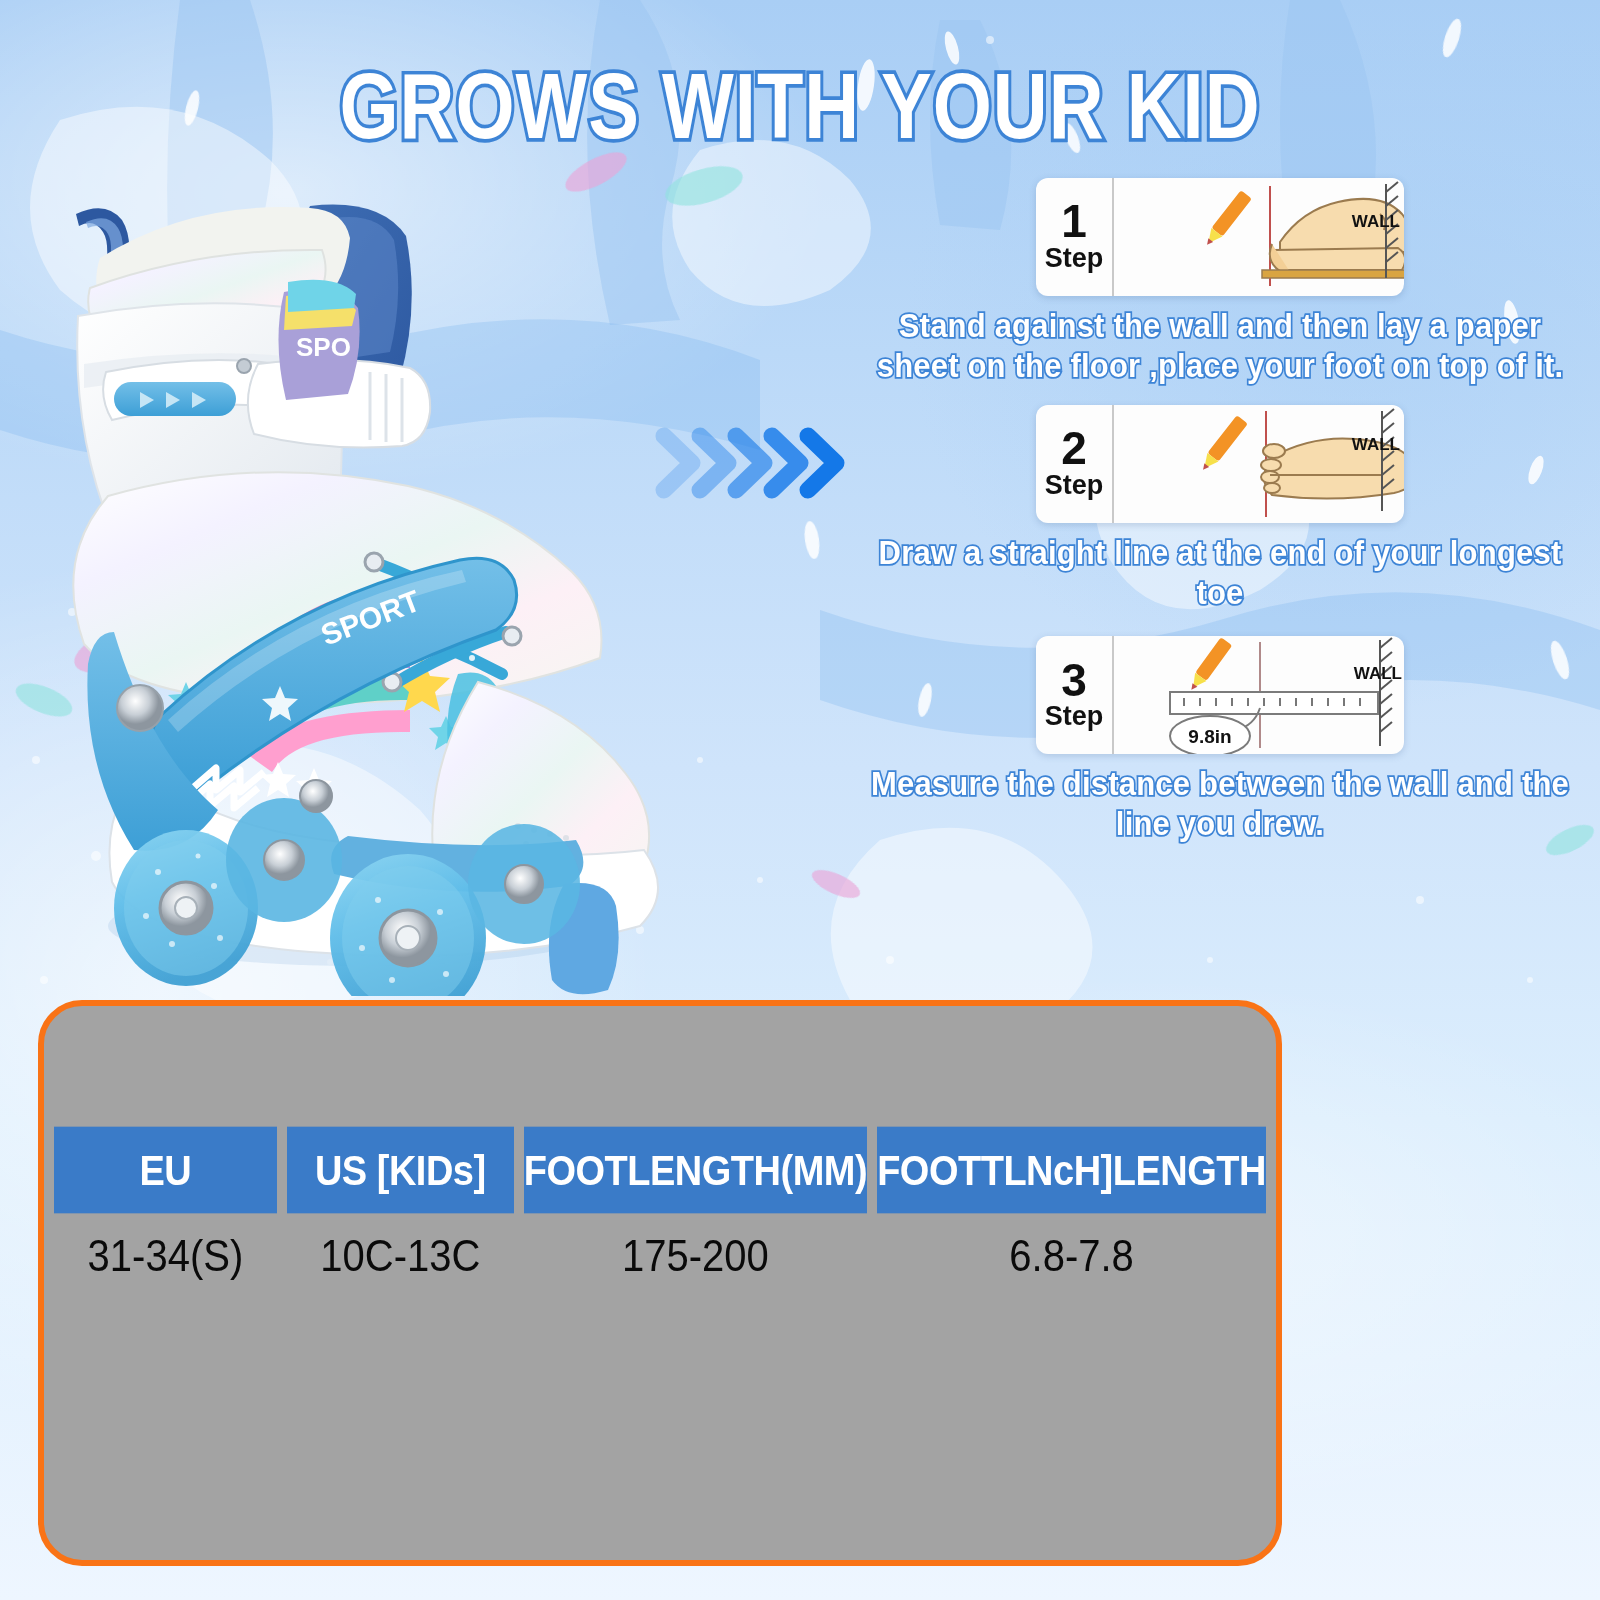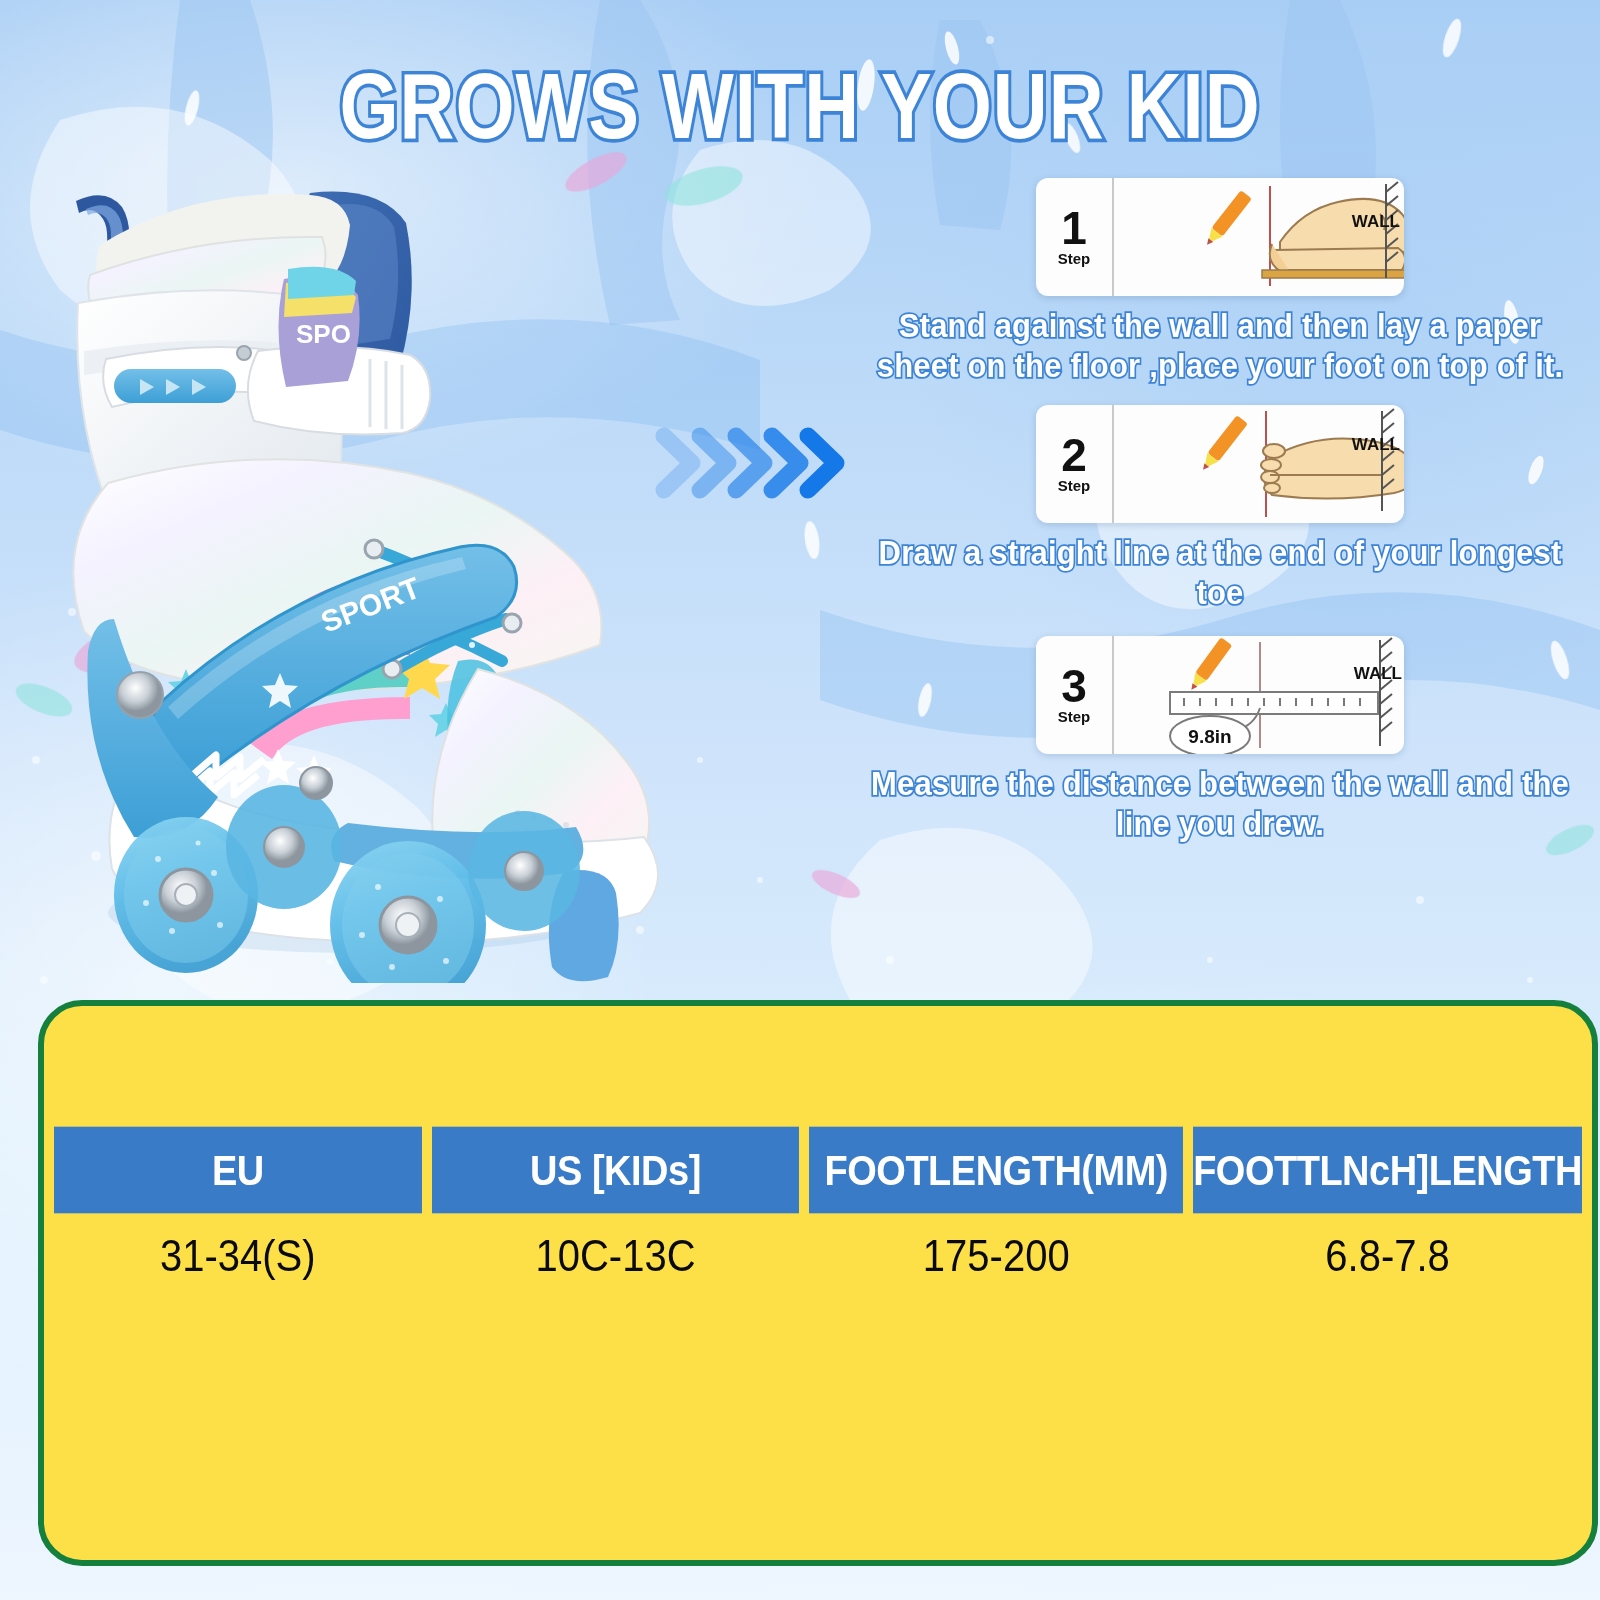--- a/index.html
+++ b/index.html
@@ -28,58 +28,58 @@
     font-family:"Liberation Sans", sans-serif;
     font-weight:bold; color:#ffffff;
     letter-spacing:1px;
     transform:scaleY(1.22);
     -webkit-text-stroke:6px #3d84d6;
     paint-order:stroke fill;
   }
   #main-title { top:62px; font-size:76px; }
 
   
-  #skate-photo { position:absolute; left:48px; top:183px; width:640px; height:800px; z-index:4; }
+  #skate-photo { position:absolute; left:48px; top:196px; width:640px; height:800px; z-index:4; }
   #skate-photo svg { width:100%; height:100%; display:block; }
 
   
   #chevrons { position:absolute; left:648px; top:408px; width:230px; height:110px; z-index:4; }
 
   
   #steps { position:absolute; left:870px; top:178px; width:700px; z-index:4; }
   .step-block { margin-bottom:6px; }
   .step-card {
     width:368px; height:118px; margin:0 auto;
     background:#fdfdfd; border-radius:12px;
     box-shadow:0 2px 7px rgba(60,90,140,.22);
     display:flex; align-items:stretch; overflow:hidden;
   }
   .step-num-box {
     width:78px; flex:none; display:flex; flex-direction:column;
     align-items:center; justify-content:center;
     border-right:2px solid #c9c9c9; color:#111;
   }
   .step-num { font-size:46px; font-weight:bold; line-height:.95; }
-  .step-word { font-size:15px; font-weight:bold; line-height:1.1; }
+  .step-word { font-size:27px; font-weight:bold; line-height:1.1; }
   .step-art { flex:1; position:relative; }
   .step-art svg { position:absolute; inset:0; width:100%; height:100%; }
 
   .step-caption {
     margin-top:14px; text-align:center;
     font-size:31px; font-weight:bold; color:#ffffff;
     line-height:1.18; letter-spacing:.2px;
     -webkit-text-stroke:3.4px #3d84d6;
     paint-order:stroke fill;
     transform:scaleY(1.06);
   }
 
   
   #table-panel {
-    position:absolute; left:38px; top:1000px; width:1560px; height:566px;
-    background:#fde047; border:6px solid #15803d; border-radius:44px;
+    position:absolute; left:38px; top:1000px; width:1244px; height:566px;
+    background:#a3a3a3; border:6px solid #f97316; border-radius:44px;
     z-index:6; overflow:hidden;
   }
   #table-title { top:1030px; font-size:62px; -webkit-text-stroke:7px #3d84d6; }
 
   #size-table { position:absolute; left:0; top:118px; width:100%;
                 border-collapse:separate; border-spacing:10px 8px; }
   #size-table th, #size-table td {
     text-align:center; vertical-align:middle;
     width:25%;
   }

